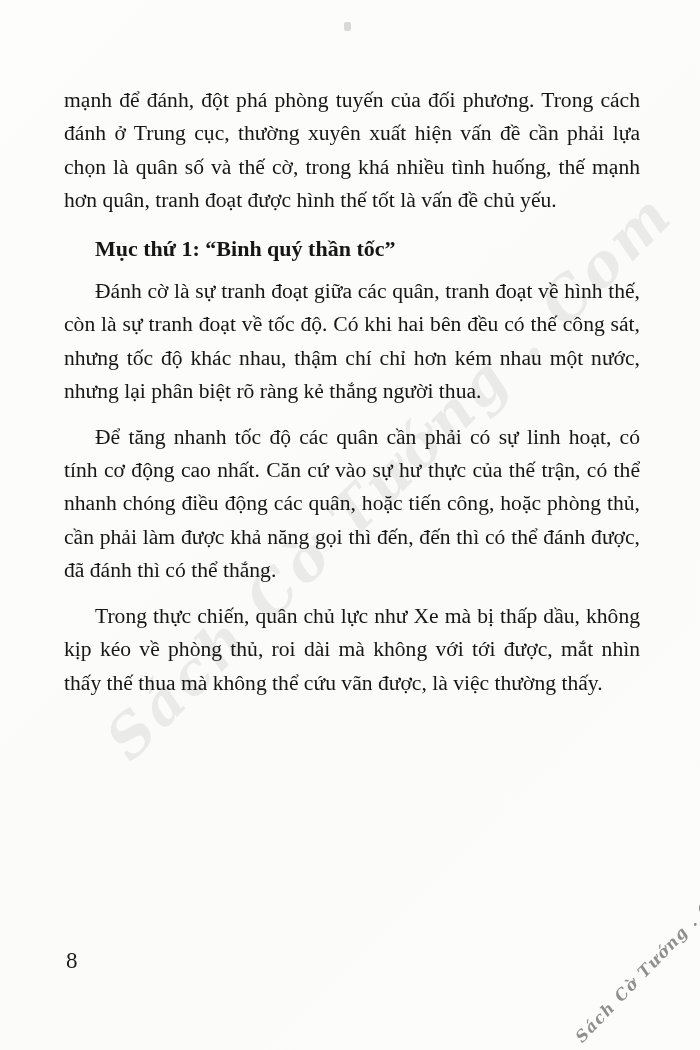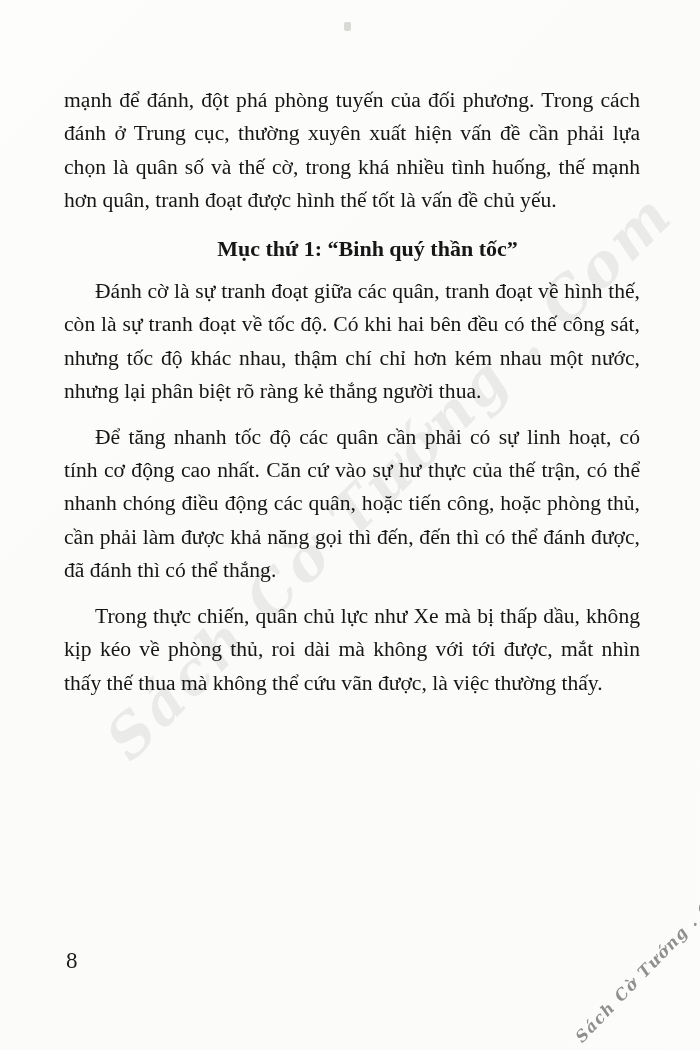--- a/index.html
+++ b/index.html
@@ -33,21 +33,21 @@
     text-indent: 31px;
   }
   .text-block p.continued {
     text-indent: 0;
   }
   .section-heading {
     font-size: 22px;
     font-weight: bold;
     margin: 14px 0 10px 0;
     padding-left: 31px;
-    text-align: center;
+    text-align: left;
   }
   .page-number {
     position: absolute;
     left: 66px;
     top: 948px;
     font-size: 23px;
     color: #1b1b1b;
     z-index: 2;
   }
   .watermark-center {

